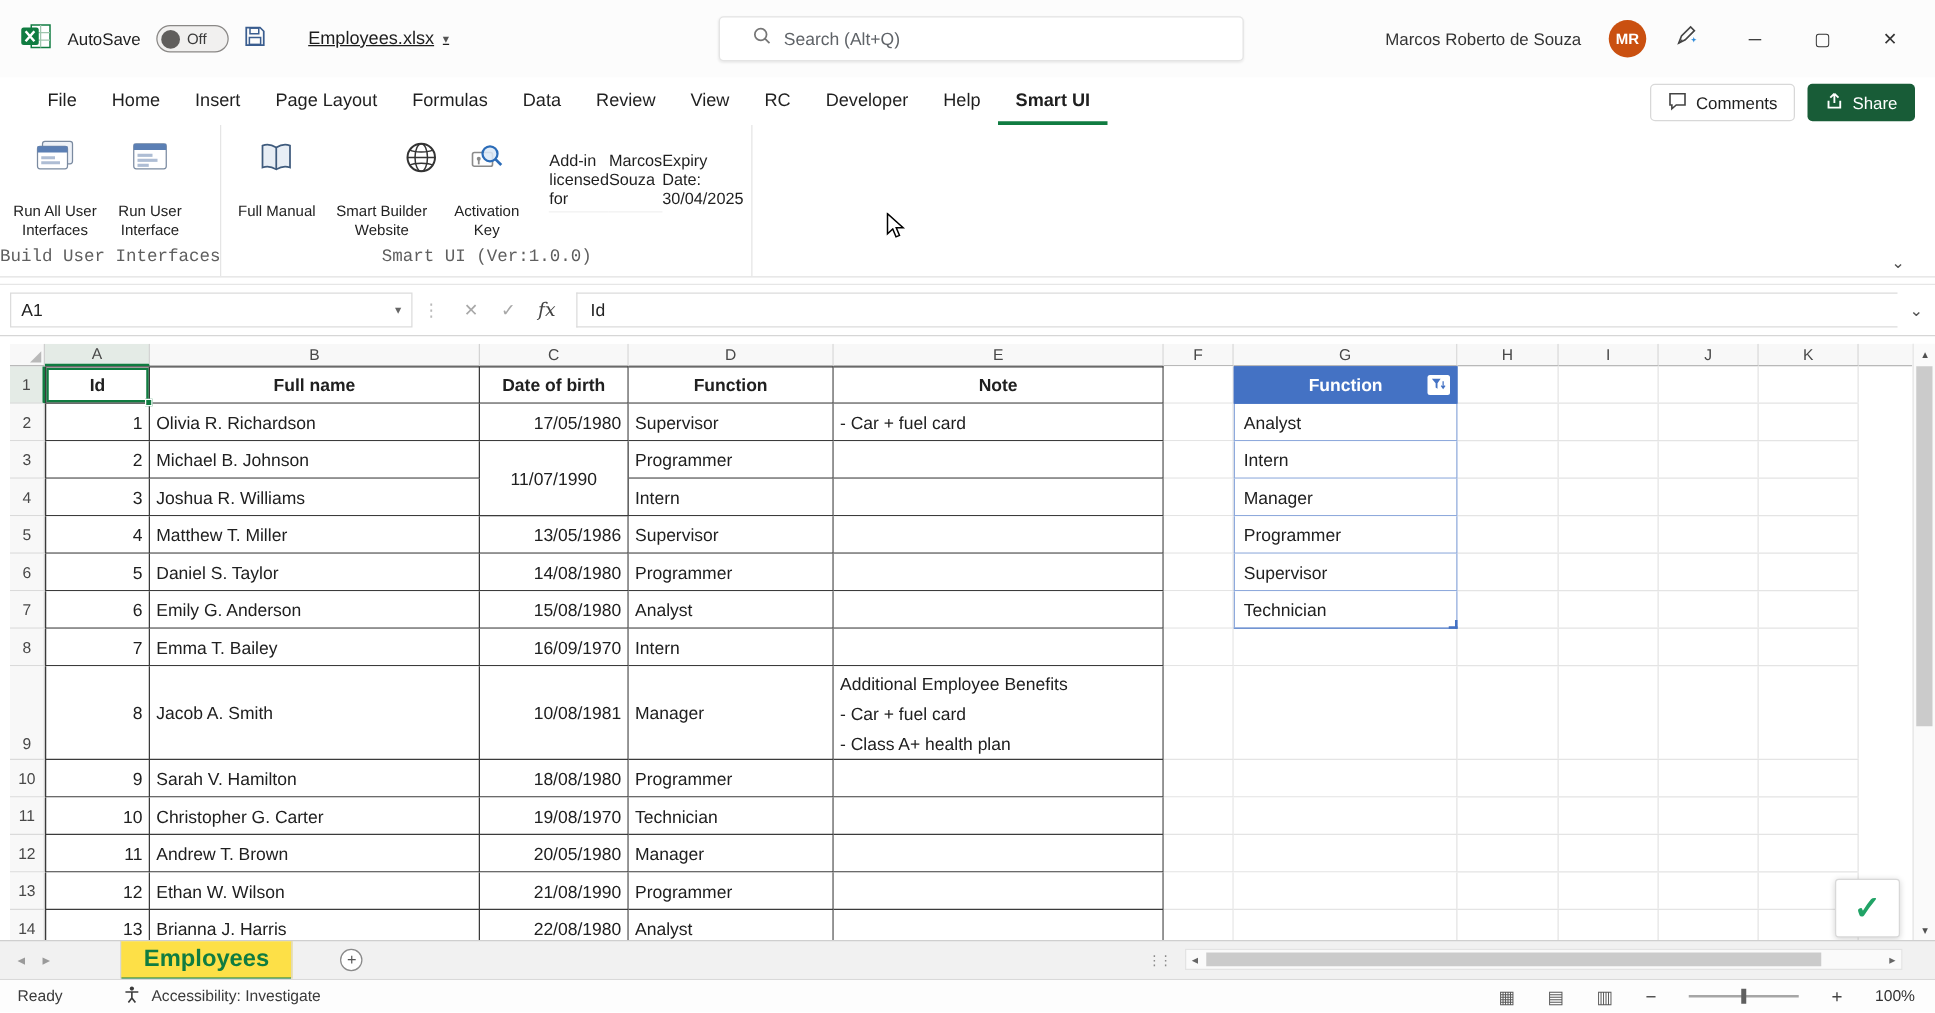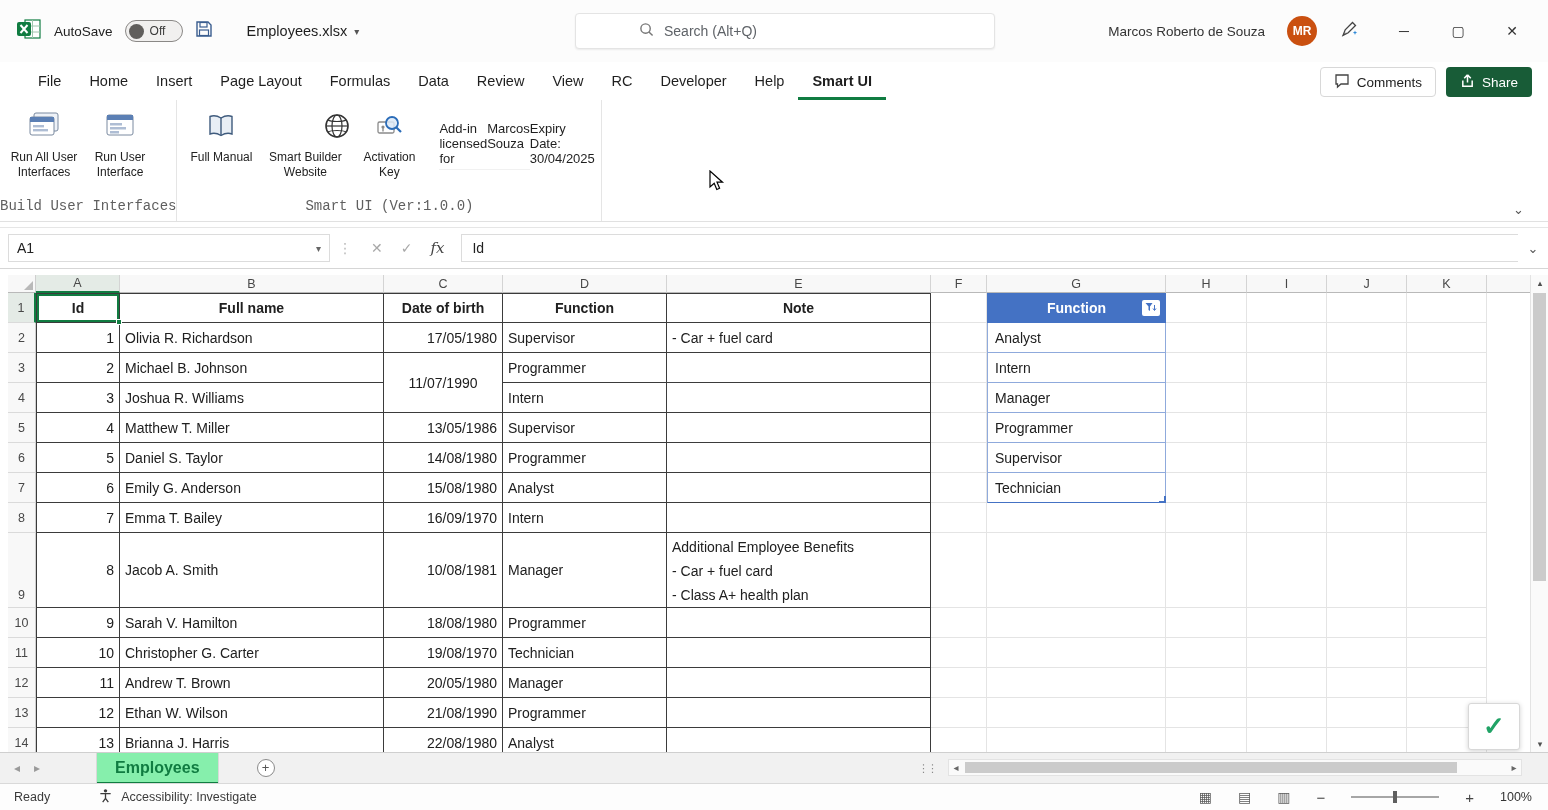--- a/index.html
+++ b/index.html
@@ -6,44 +6,44 @@
   html,body { width:1548px; height:810px; overflow:hidden; }
   body { font-family:"Liberation Sans", sans-serif; background:#fff; color:#202020; position:relative; cursor:default; }
 
   
   .titlebar { position:absolute; top:0; left:0; width:1548px; height:62px; background:#fcfcfc; display:flex; align-items:center; }
   .tb-left { display:flex; align-items:center; gap:12px; padding-left:16px; }
   .as-label { font-size:13.5px; color:#222; }
   .toggle { width:58px; height:22px; border-radius:11px; background:#f1f0ef; border:1px solid #8a8886; display:flex; align-items:center; gap:6px; padding-left:3px; }
   .knob { width:15px; height:15px; border-radius:50%; background:#605e5c; }
   .tstate { font-size:12px; color:#3b3b3b; }
-  .fname { display:flex; align-items:center; gap:7px; font-size:14.5px; color:#1d1d1d; margin-left:22px; }
+  .fname { display:flex; align-items:center; gap:7px; font-size:14.5px; color:#1d1d1d; margin-left:22px;text-decoration:underline; }
   .fchev2 { font-size:10px; color:#555; }
-  .search { position:absolute; left:575px; top:13px; width:420px; height:36px; background:#fff; border:1px solid #e4e4e4; border-radius:4px; box-shadow:0 1px 2px rgba(0,0,0,.07); display:flex; align-items:center; gap:10px; padding-left:26px;justify-content:flex-end; }
+  .search { position:absolute; left:575px; top:13px; width:420px; height:36px; background:#fff; border:1px solid #e4e4e4; border-radius:4px; box-shadow:0 1px 2px rgba(0,0,0,.07); display:flex; align-items:center; gap:10px; padding-left:26px; }
   .search input { border:none; outline:none; background:transparent; font-size:14px; color:#5f6368; width:330px; font-family:"Liberation Sans",sans-serif; }
   .search input::placeholder { color:#5f6368; opacity:1; }
   .tb-right { position:absolute; right:0; top:0; height:62px; display:flex; align-items:center; gap:22px; padding-right:20px; }
   .uname { font-size:13.5px; color:#333; }
   .avatar { width:30px; height:30px; border-radius:50%; background:#CA5010; color:#fff; font-size:12px; font-weight:bold; display:flex; align-items:center; justify-content:center; }
   .winbtn { font-size:14px; color:#333; width:32px; text-align:center; }
   .penwrap { margin-right:8px; }
 
   
   .rtabs { position:absolute; top:62px; left:0; width:1548px; height:38px; background:#fff; display:flex; align-items:stretch; padding-left:24px; }
   .rtab { padding:0 14px; font-size:14.5px; color:#1f1f1f; display:flex; align-items:center; }
   .rtab.active { font-weight:bold; box-shadow:inset 0 -3px 0 #107C41; }
   .tabright { position:absolute; right:16px; top:67px; display:flex; gap:10px; }
   .comments-btn { display:flex; align-items:center; gap:7px; border:1px solid #d8d8d8; border-radius:4px; background:#fff; height:30px; padding:12px 13px; font-size:13.5px; color:#222; }
   .share-btn { display:flex; align-items:center; gap:7px; border-radius:4px; background:#185C37; height:30px; padding:0 14px; font-size:13.5px; color:#fff; }
 
   
   .ribbon { position:absolute; top:100px; left:0; width:1548px; height:122px; background:#fff; border-bottom:1px solid #e1e1e1; display:flex; }
   .rgroup { display:flex; flex-direction:column; border-right:1px solid #e5e5e5; }
   .rbtns { display:flex; flex:1; align-items:flex-start; padding:8px 6px 0 6px; }
-  .bigbtn { width:76px; display:flex; flex-direction:column; align-items:center; gap:6px; padding-top:4px; font-size:12px; line-height:1.25; text-align:center; color:#222; }
+  .bigbtn { width:76px; display:flex; flex-direction:column; align-items:center; gap:18px; padding-top:4px; font-size:12px; line-height:1.25; text-align:center; color:#222; }
   .bigbtn.w92 { width:92px;align-items:flex-end; }
   .gcap { height:24px; font-size:14px; color:#5f5f5f; text-align:center; line-height:18px;font-family:Liberation Mono, monospace; }
   .lic { display:flex; flex-direction:row; justify-content:space-between; width:168px; padding:10px 6px 12px 12px; font-size:13px; color:#1f1f1f; }
   .lic div { padding:3px 0; border-bottom:1px solid #f1f1f1; }
   .lic div:last-child { border-bottom:none; }
   .ribbon-collapse { position:absolute; right:24px; bottom:4px; font-size:13px; color:#555; }
 
   
   .fbar { position:absolute; top:227px; left:0; width:1548px; height:42px; background:#fff; border-top:1px solid #e6e6e6; border-bottom:1px solid #d6d6d6; display:flex; align-items:center; }
   .namebox { width:322px; height:28px; margin-left:8px; border:1px solid #dcdcdc; display:flex; align-items:center; justify-content:space-between; padding:0 8px; font-size:14px; color:#222; }
@@ -91,21 +91,21 @@
 
   
   .vscroll { position:absolute; right:0; top:275px; width:18px; height:477px; background:#fafafa; border-left:1px solid #e3e3e3; }
   .varrow { position:absolute; left:0; width:18px; text-align:center; font-size:9px; color:#505050; }
   .vup { top:3px; } .vdown { bottom:3px; }
   .vthumb { position:absolute; top:18px; left:2px; width:13px; height:288px; background:#cbcbcb; }
 
   
   .tabbar { position:absolute; top:752px; left:0; width:1548px; height:31px; background:#f1f1f1; border-top:1px solid #cfcfcf; display:flex; align-items:center; }
   .tnav { color:#9a9a9a; font-size:12px; margin-left:14px; }
-  .sheettab { margin-left:56px; height:31px; display:flex; align-items:center; padding:0 18px; background:#86efac; border-left:1px solid #d9d9d9; border-right:1px solid #d9d9d9; box-shadow:inset 0 -2px 0 #107C41; color:#107C41; font-size:16px; font-weight:bold; }
+  .sheettab { margin-left:56px; height:31px; display:flex; align-items:center; padding:0 18px; background:#fde047; border-left:1px solid #d9d9d9; border-right:1px solid #d9d9d9; box-shadow:inset 0 -2px 0 #107C41; color:#107C41; font-size:19px; font-weight:bold; }
   .addsheet { margin-left:38px; width:18px; height:18px; border:1px solid #8a8a8a; border-radius:50%; color:#565656; font-size:13px; line-height:15px; text-align:center; background:#fff; }
   .splitdots { position:absolute; left:918px; color:#8a8a8a; font-size:11px; letter-spacing:-2px; }
   .hscroll { position:absolute; left:948px; top:759px; width:574px; height:17px; background:#fafafa; border:1px solid #e3e3e3; display:flex; align-items:center; }
   .harrow { width:14px; text-align:center; color:#666; font-size:10px; }
   .htrack { flex:1; height:100%; position:relative; }
   .hthumb { position:absolute; left:2px; top:2px; height:11px; width:492px; background:#cbcbcb; }
 
   
   .statusbar { position:absolute; top:783px; left:0; width:1548px; height:27px; background:#fdfdfd; border-top:1px solid #d9d9d9; display:flex; align-items:center; font-size:12.5px; color:#3b3b3b; }
   .sready { margin-left:14px; }

